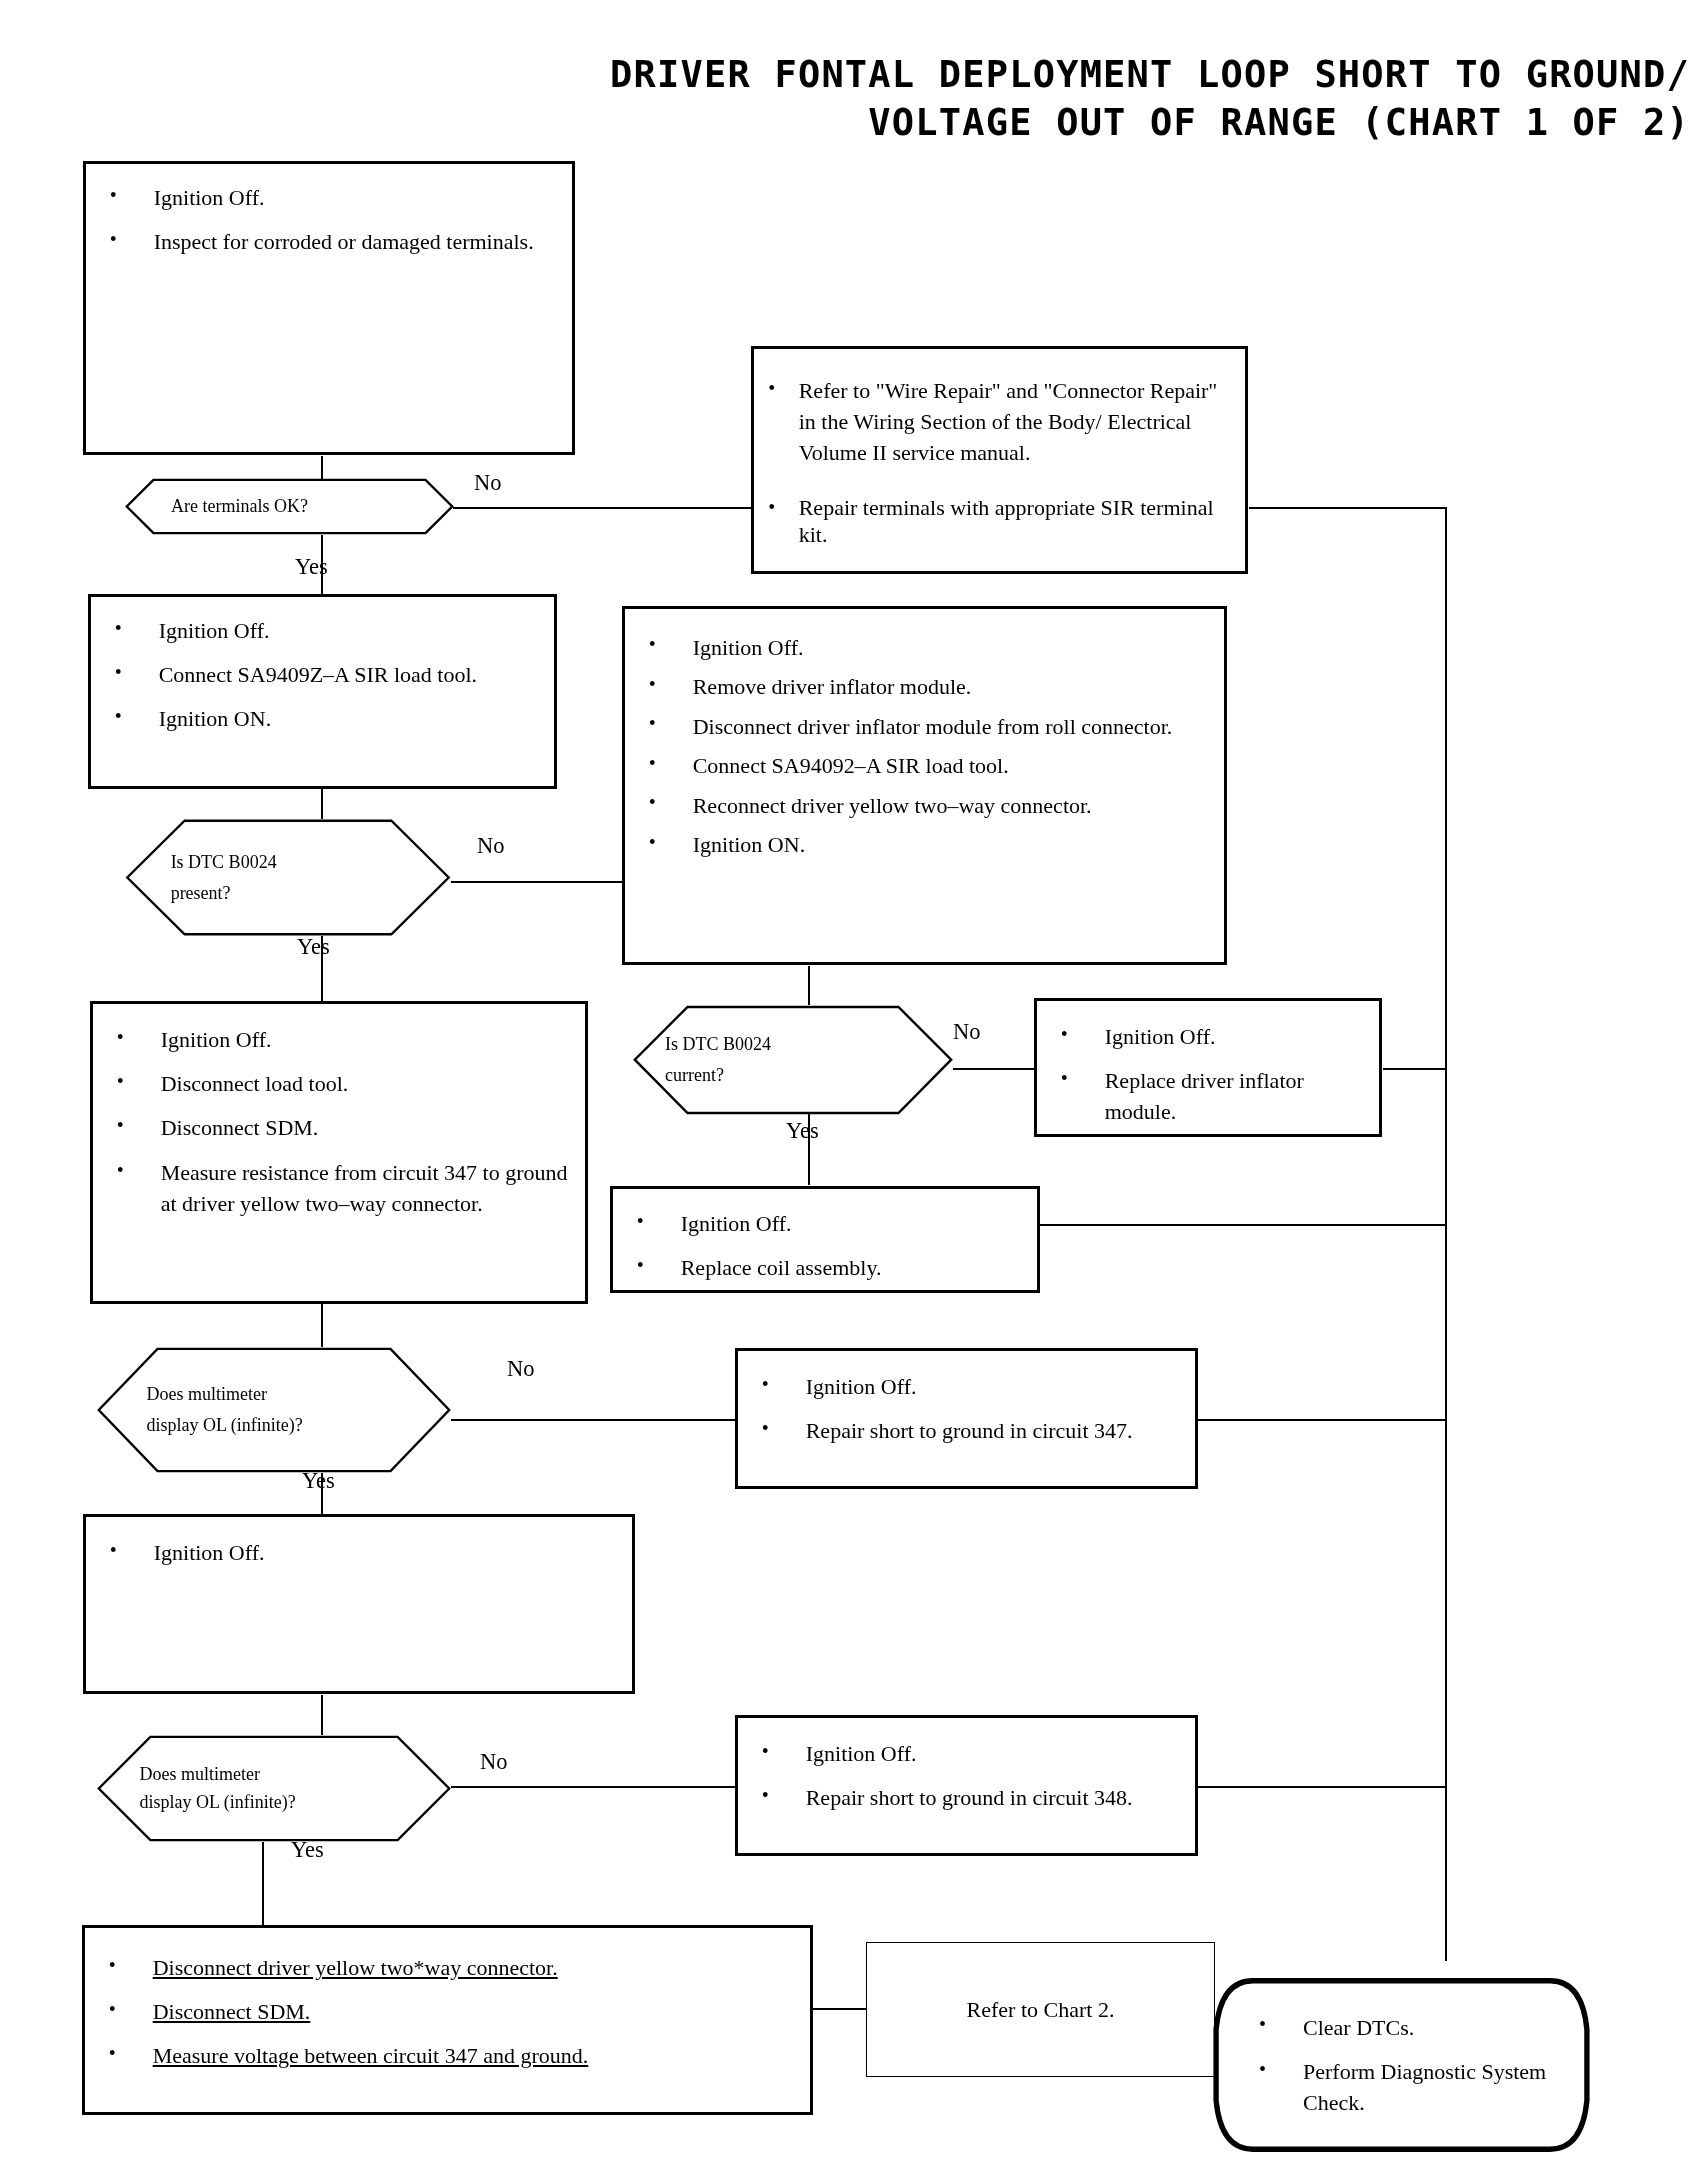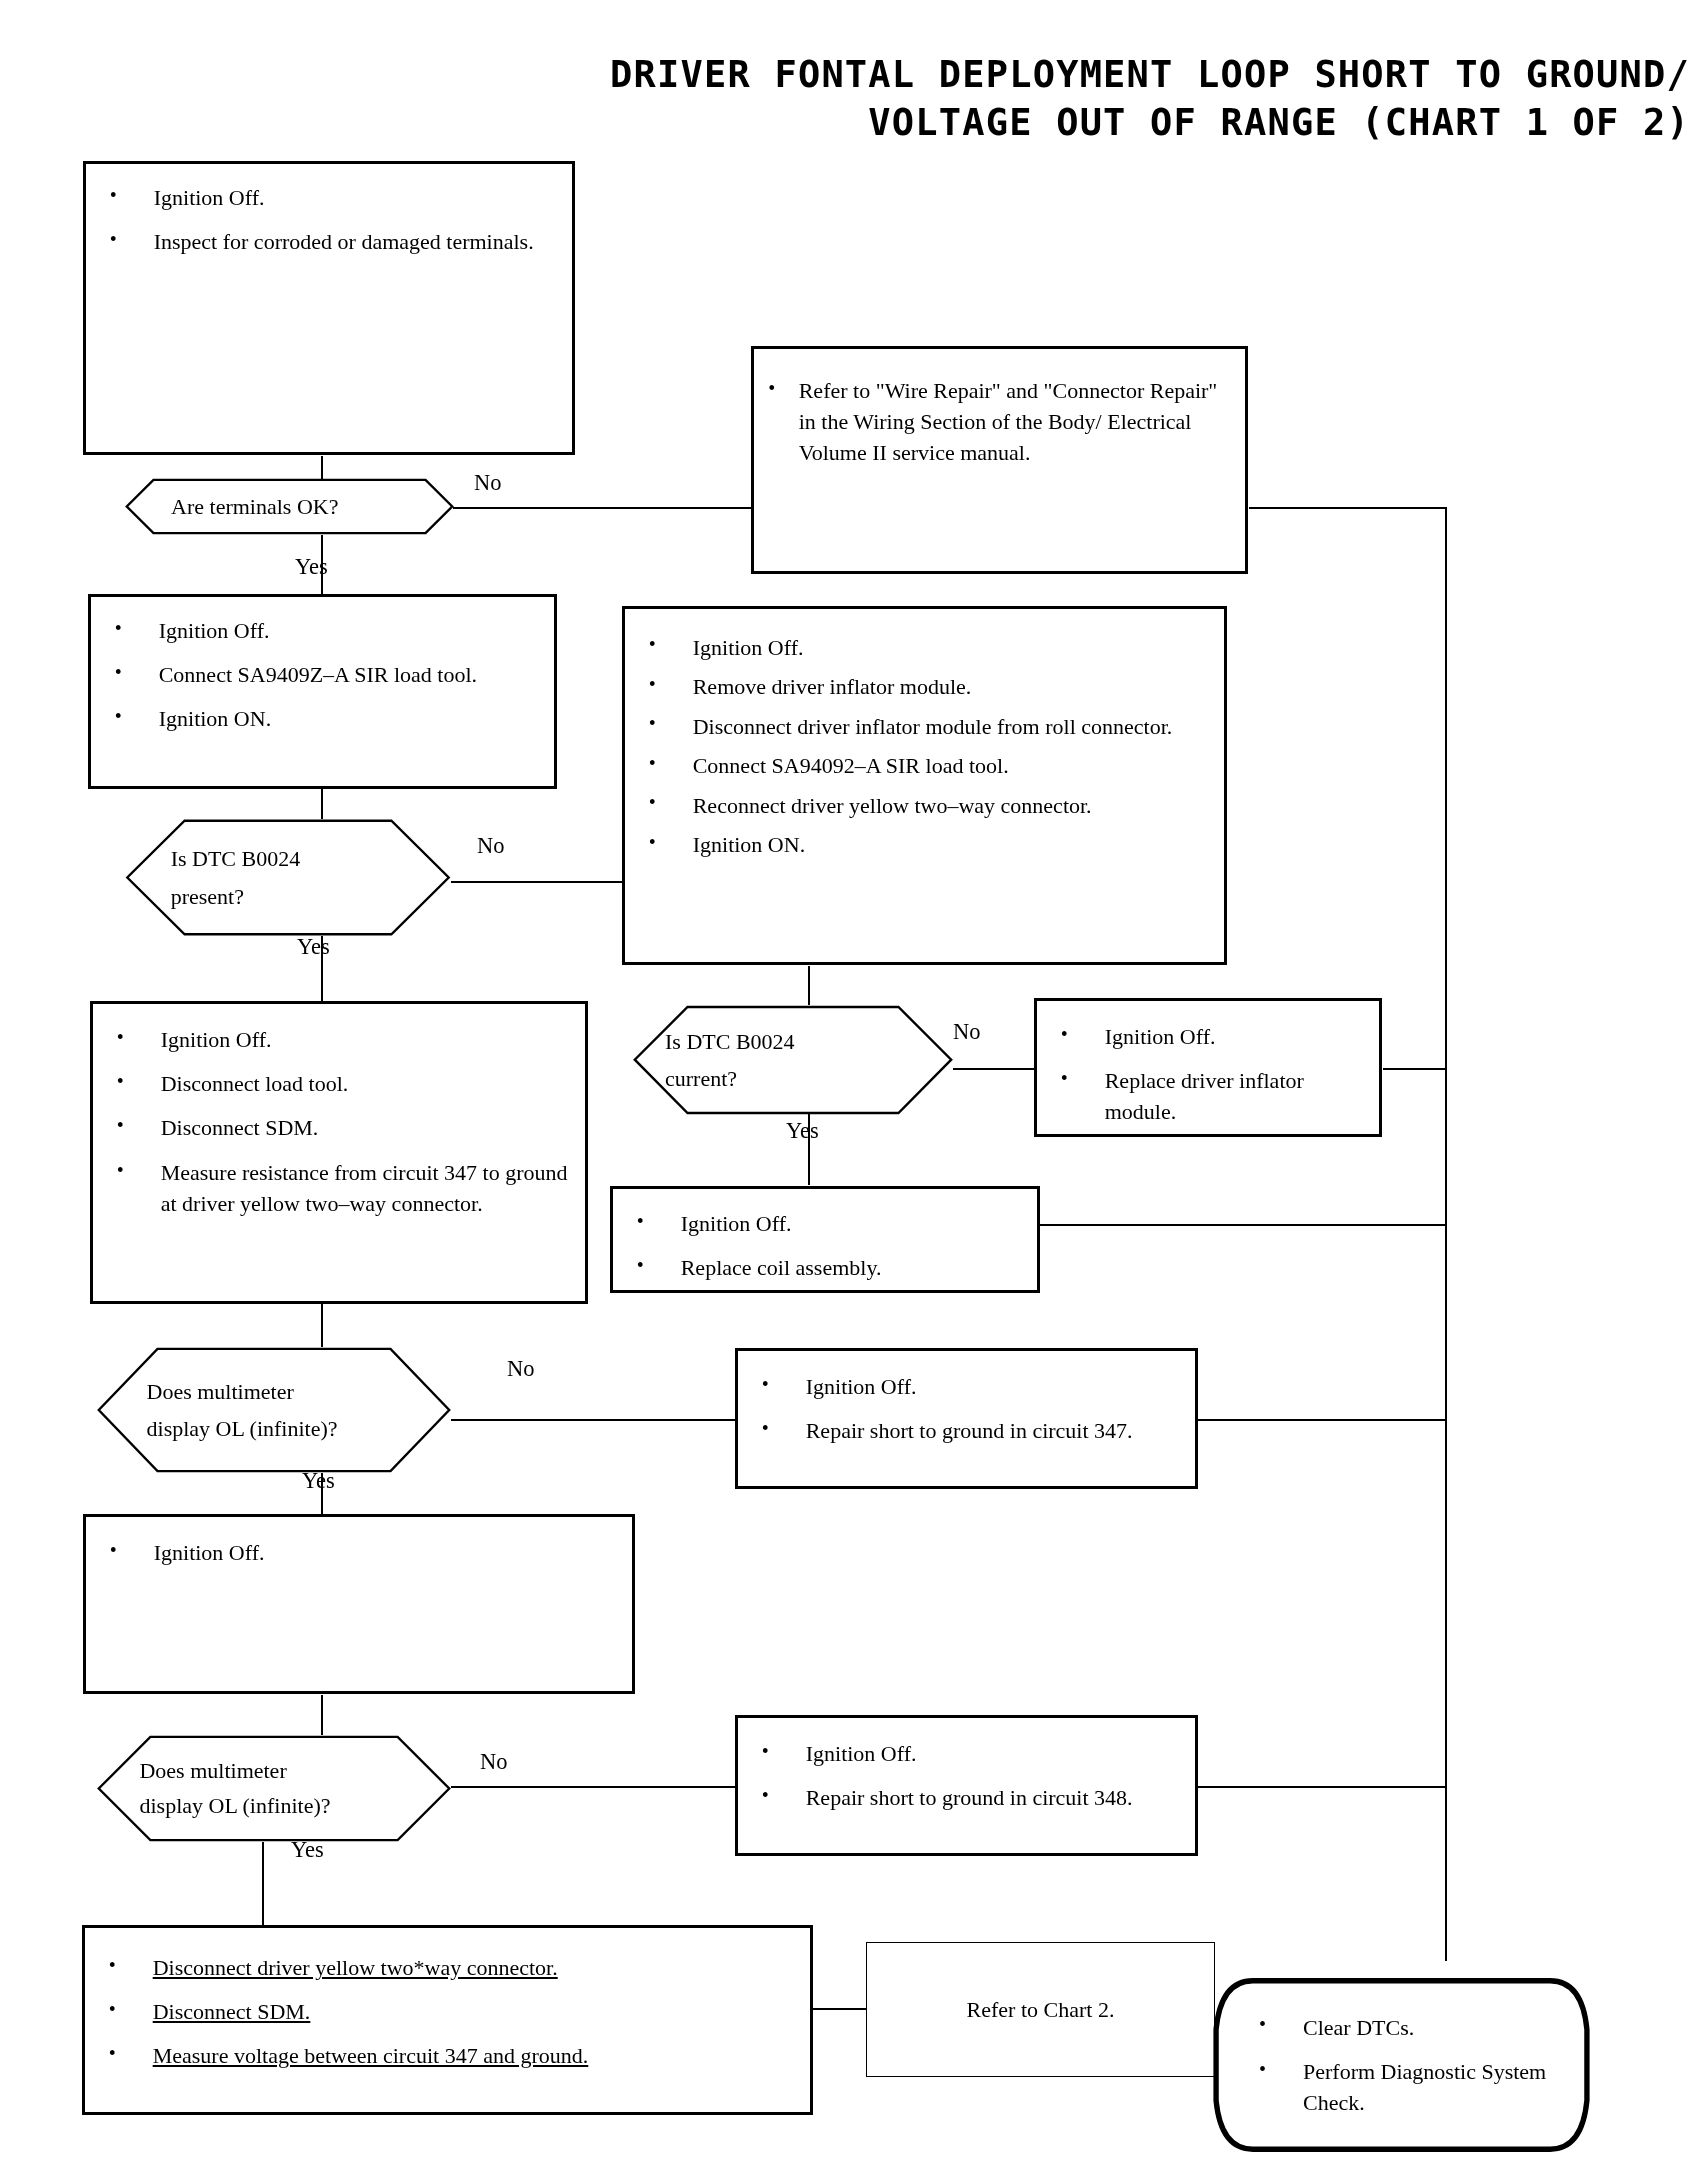--- a/index.html
+++ b/index.html
@@ -61,21 +61,21 @@
   
   .hex{
     position:absolute;
     display:flex;
     align-items:center;
   }
   .hex svg{ position:absolute; left:0; top:0; }
   .hex .htext{
     position:relative;
     z-index:2;
-    font-size:22px;
+    font-size:18px;
     line-height:1.70;
     padding-left:14%;
     width:86%;
     box-sizing:border-box;
   }
   
   .terminal{
     position:absolute;
     display:flex;
     align-items:center;
@@ -182,20 +182,21 @@
   <div class="hex" style="left:125px;top:478px;width:329px;height:57px;">
     <svg width="329" height="57" viewBox="0 0 555 96">
       <polygon points="48,3 507,3 552,48 507,93 48,93 3,48" fill="#ffffff" stroke="#000000" stroke-width="4"></polygon>
     </svg>
     <div class="htext">Are terminals OK?</div>
   </div>
 
   <div class="box thick boxpad" style="left:751px;top:346px;width:497px;height:228px;padding-top:26px;">
     <ul class="bl narrow">
       <li>Refer to "Wire Repair" and "Connector Repair" in the Wiring Section of the Body/ Electrical Volume II service manual.</li>
+      <li style="margin-top:25px;line-height:1.25;">Repair terminals with appropriate SIR terminal kit.</li>
     </ul>
   </div>
 
   <div class="box thick boxpad" style="left:88px;top:594px;width:469px;height:195px;">
     <ul class="bl">
       <li>Ignition Off.</li>
       <li>Connect SA9409Z–A SIR load tool.</li>
       <li>Ignition ON.</li>
     </ul>
   </div>

